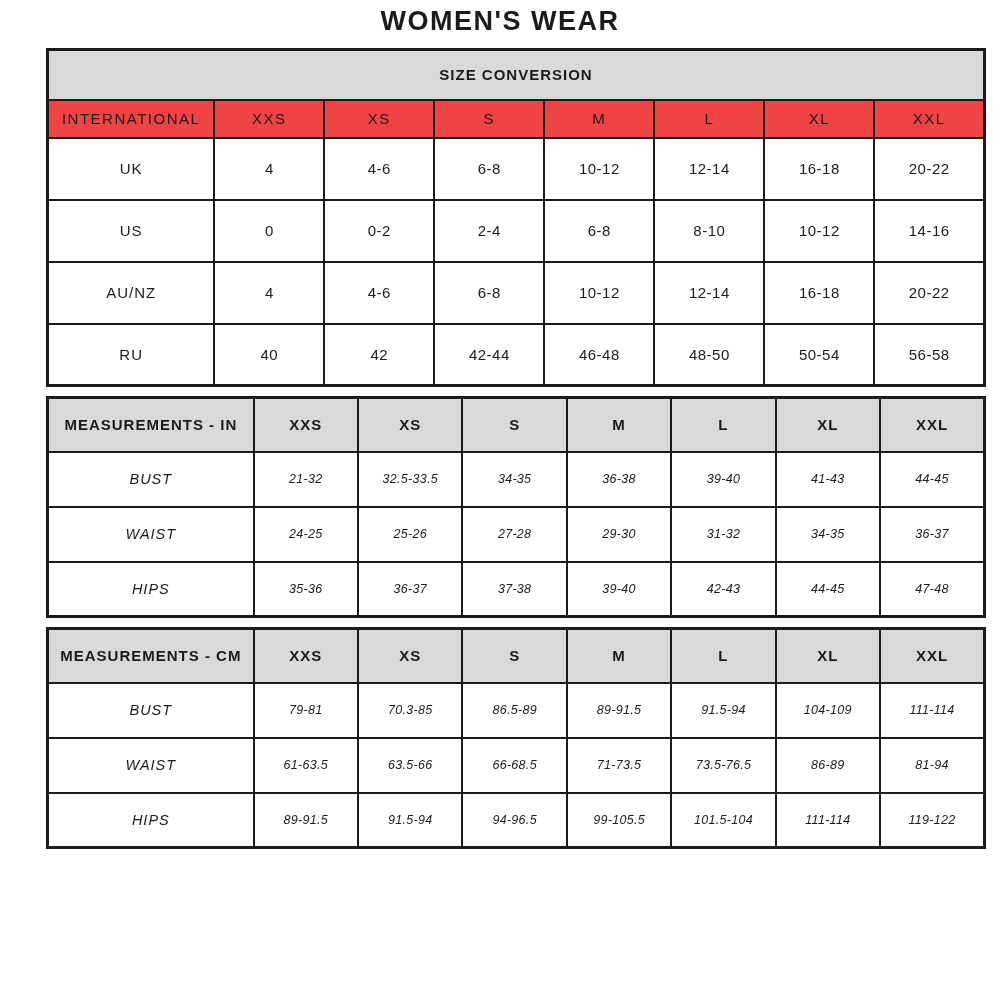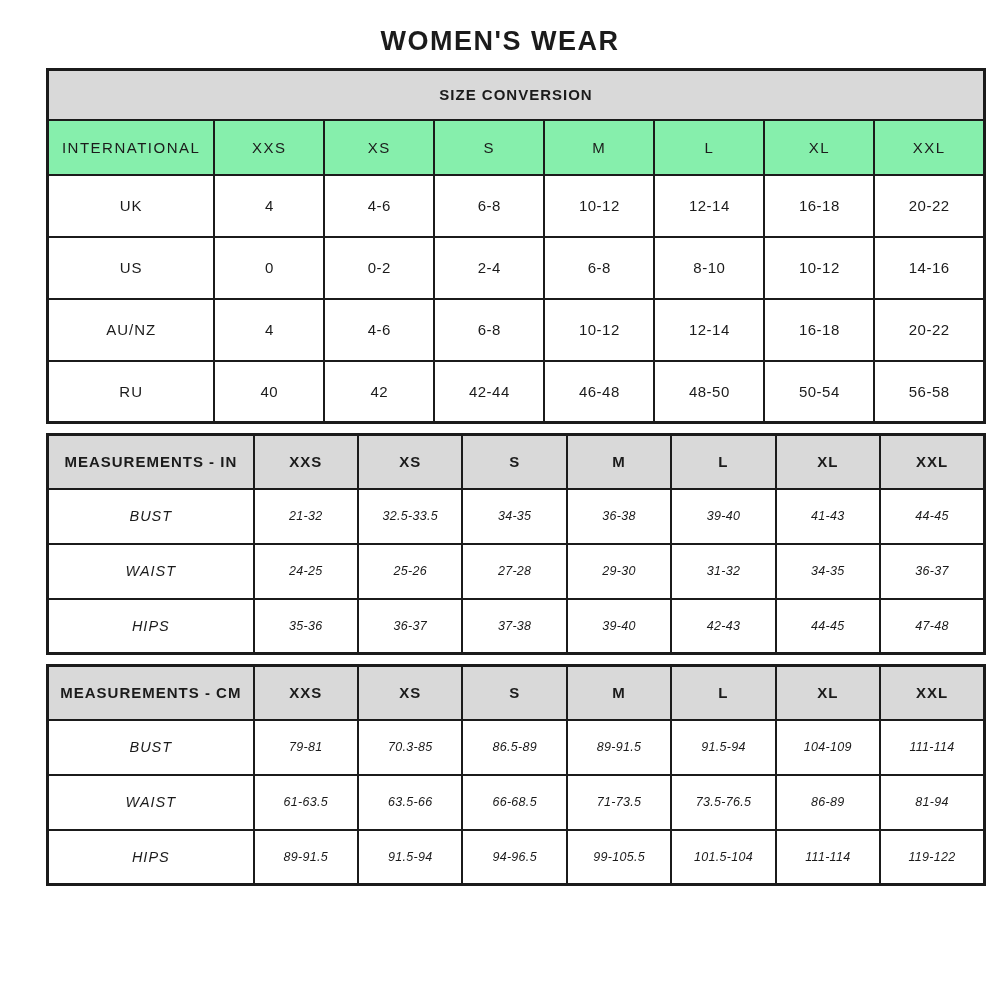--- a/index.html
+++ b/index.html
@@ -11,21 +11,21 @@
   html,body{ margin:0; padding:0; }
   body{
     width:1000px; height:1000px;
     background: var(--paper);
     color: var(--ink);
     font-family: "Liberation Sans", "DejaVu Sans", sans-serif;
   }
   .sheet{ padding: 0 30px; }
   .page-title{
     margin:0;
-    padding: 26px 0 12px 0;
+    padding: 6px 0 12px 0;
     text-align:center;
     font-size:27px;
     font-weight:700;
     letter-spacing:1.5px;
     line-height:30px;
   }
   table.tbl{
     width: 940px;
     table-layout: fixed;
     border-collapse: collapse;
@@ -42,22 +42,22 @@
   }
   
   th.banner{
     background: var(--header-bg);
     height: 50px;
     font-size: 15px;
     font-weight: 700;
     letter-spacing: 1px;
   }
   tr.conv-head th{
-    height: 55px;
-    background: #86efac;
+    height: 38px;
+    background: #ef4444;
     font-weight: 500;
     font-size: 15px;
     letter-spacing: 1.5px;
   }
   table.conv tbody td{
     height: 62px;
     font-size: 15px;
     font-weight: 400;
     letter-spacing: 0.5px;
   }

